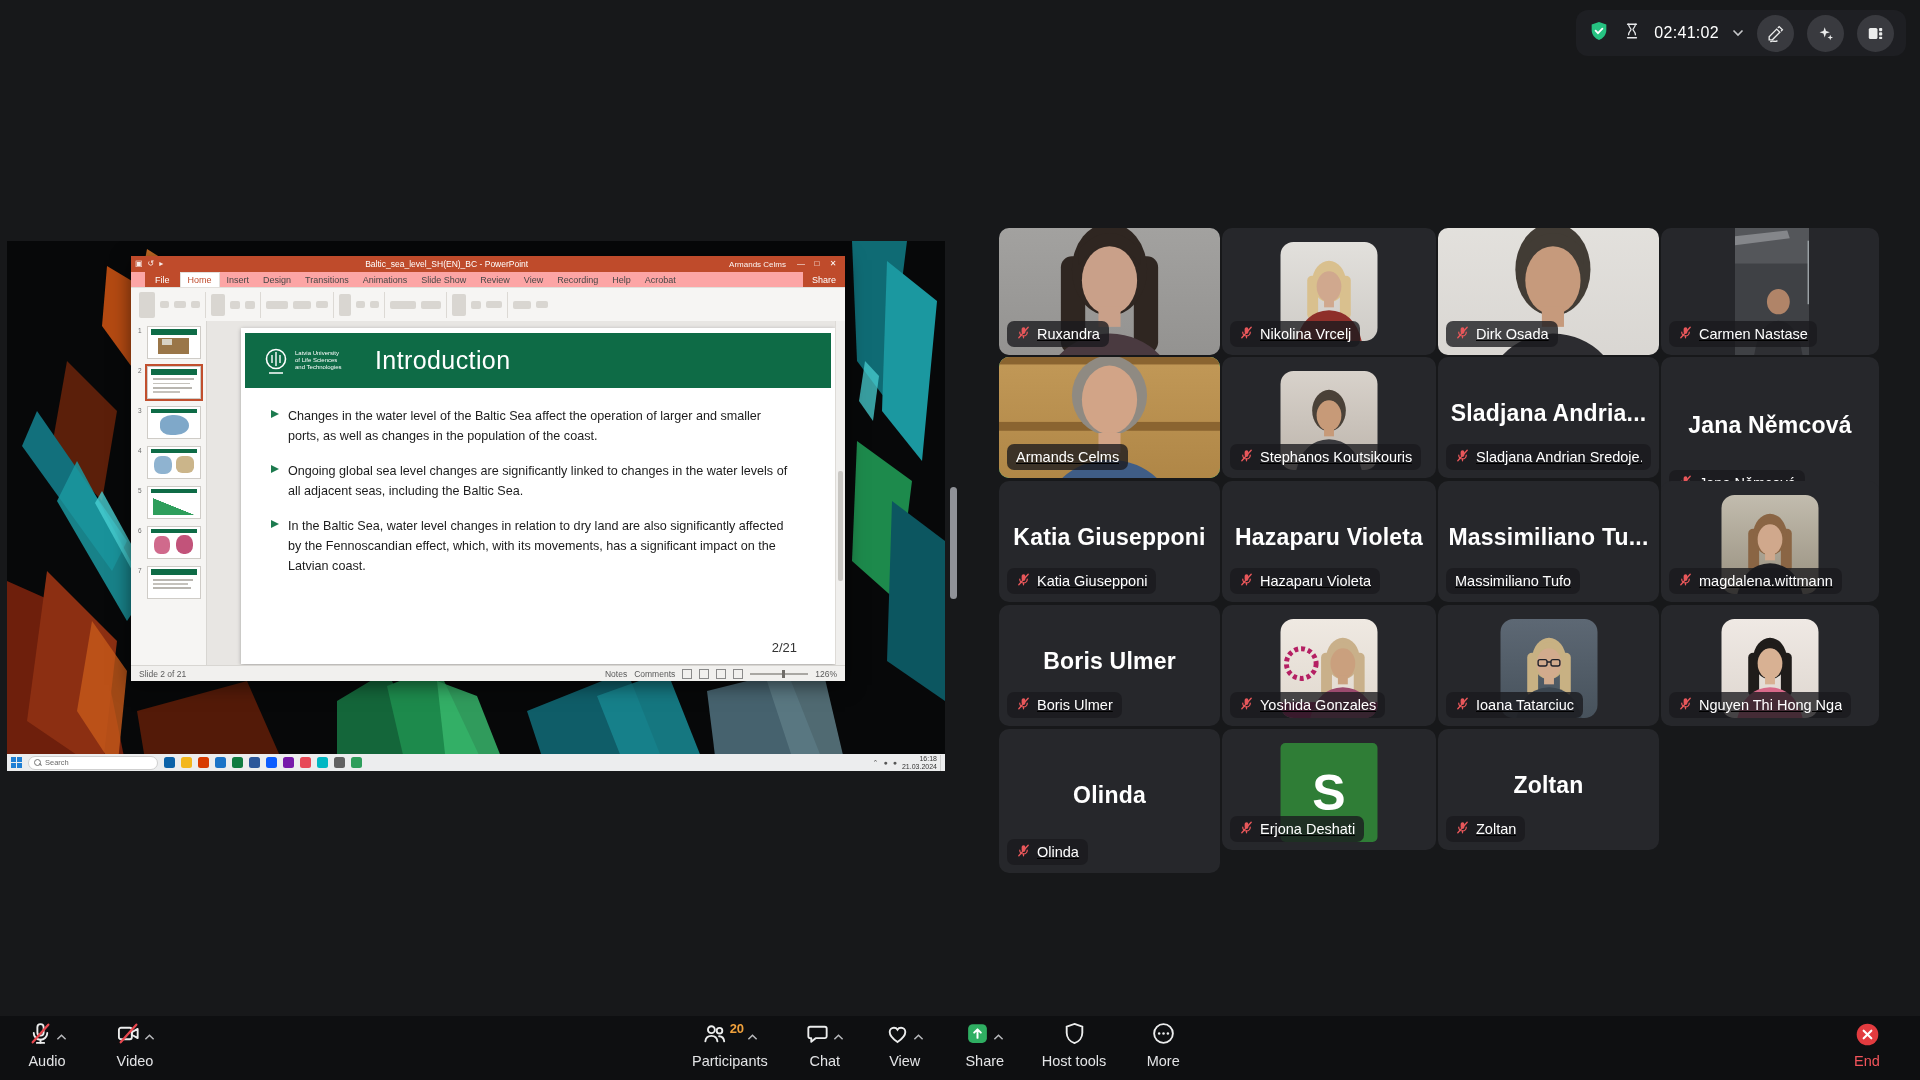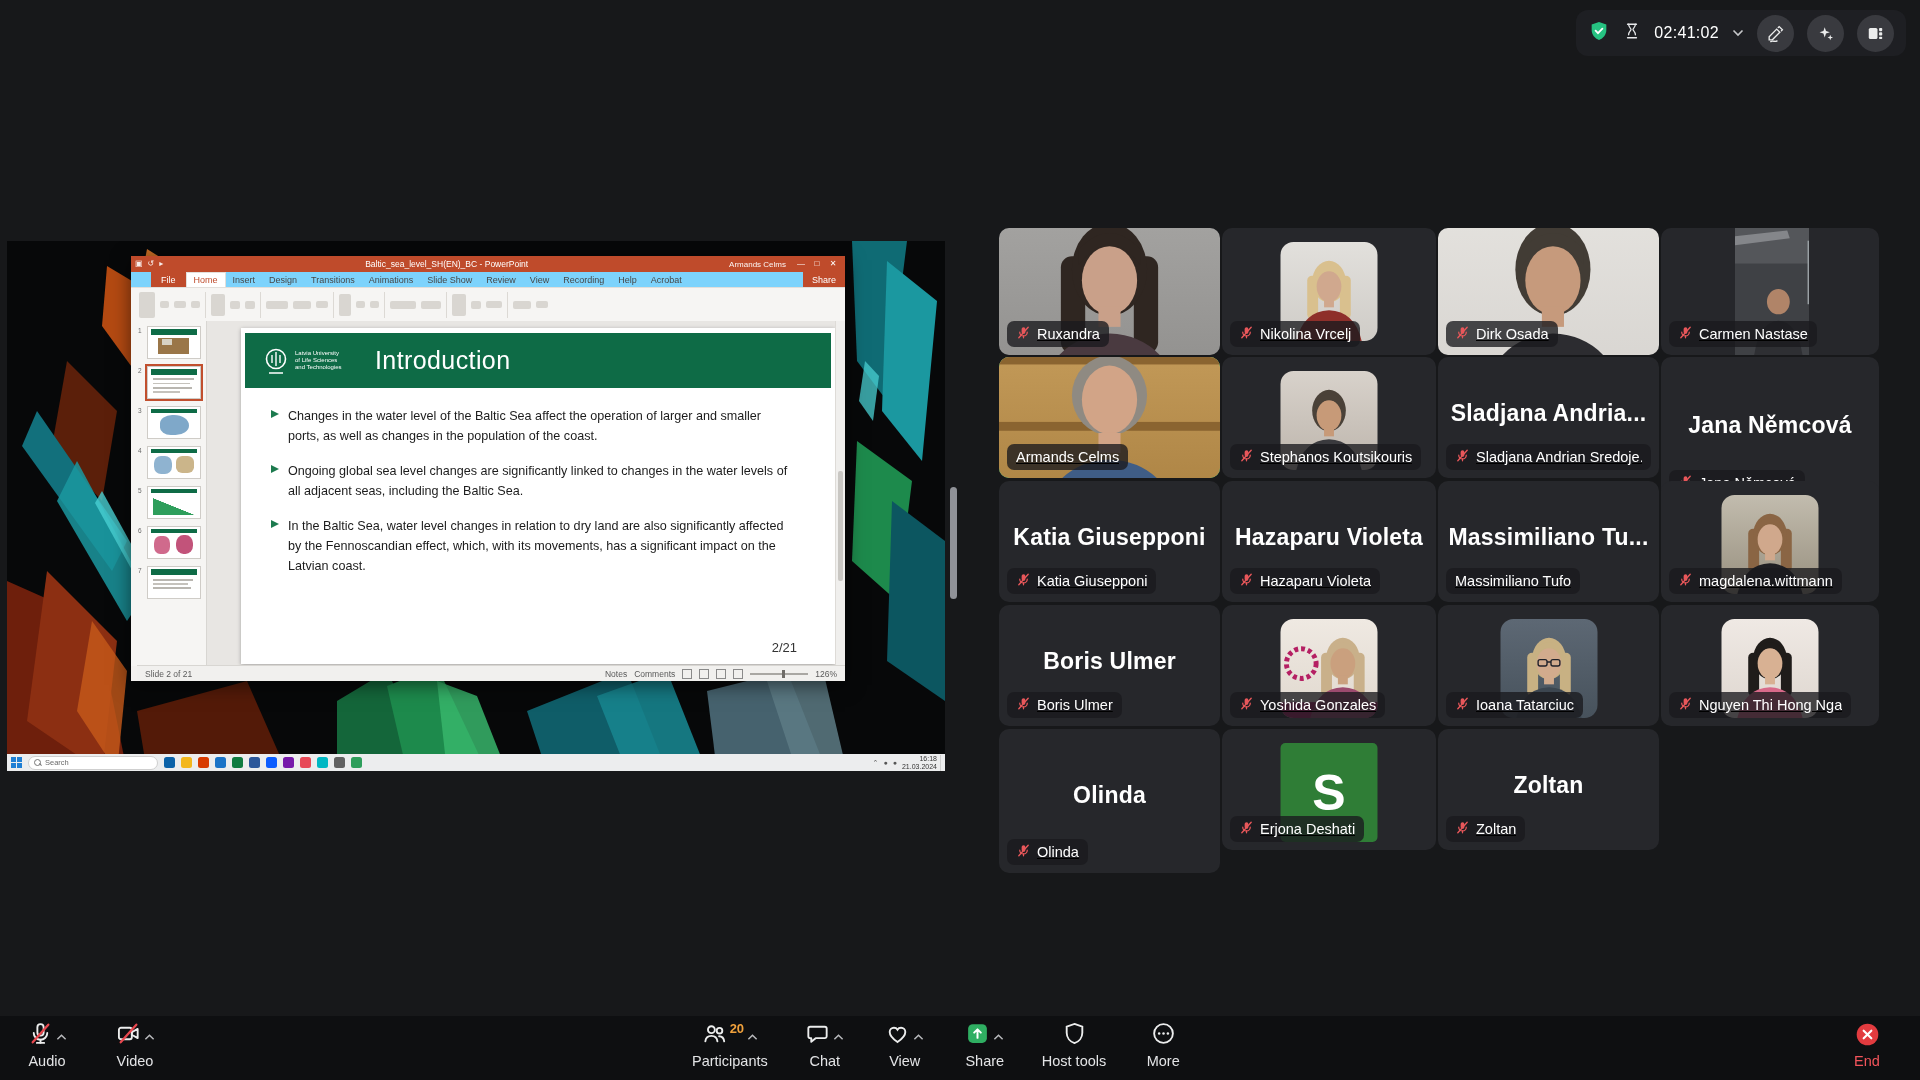--- a/index.html
+++ b/index.html
@@ -20,22 +20,22 @@
   
   #ppt{position:absolute;left:124px;top:15px;width:714px;height:425px;background:#f3f1ef;
     box-shadow:0 4px 18px rgba(0,0,0,.55);font-family:"Liberation Sans",sans-serif;}
   #ppt-titlebar{height:16px;background:#bf4b2b;display:flex;align-items:center;color:#fff;font-size:9px;padding:0 4px;}
   .qat{display:flex;gap:5px;align-items:center;margin-right:8px;}
   .qat span{font-size:8px;line-height:8px;opacity:.9;}
   #ppt-title{flex:0 1 auto;margin:0 auto;white-space:nowrap;overflow:hidden;font-size:8.5px;}
   #ppt-account{font-size:8px;margin:0 7px;opacity:.95;white-space:nowrap;}
   .winbtns{display:flex;}
   .winbtns span{width:16px;text-align:center;font-size:8px;line-height:16px;cursor:pointer;}
-  #ribbon-tabs{height:15px;background:#7dd3fc;display:flex;align-items:stretch;font-size:9px;color:#474747;
-    border-bottom:1px solid #e2dfdb;padding-left:20px;}
+  #ribbon-tabs{height:15px;background:#fca5a5;display:flex;align-items:stretch;font-size:9px;color:#474747;
+    border-bottom:1px solid #e2dfdb;padding-left:14px;}
   .rtab{padding:0 7px;display:flex;align-items:center;white-space:nowrap;cursor:default;}
   .rtab.file{background:#bf4b2b;color:#fff;padding:0 10px;}
   .rtab.active{background:#fff;color:#bf4b2b;border:1px solid #e2dfdb;border-bottom:none;}
   #ppt-share-btn{margin-left:auto;background:#bf4b2b;color:#fff;display:flex;align-items:center;padding:0 9px;font-size:9px;gap:4px;}
   #ribbon-body{height:33px;background:#f6f5f3;border-bottom:1px solid #d8d6d2;display:flex;align-items:center;
     gap:5px;padding:0 8px;overflow:hidden;}
   .rb-block{background:#d9d6d1;border-radius:2px;flex:0 0 auto;}
   .rb-sep{width:1px;height:26px;background:#dcd9d4;flex:0 0 auto;}
   #ppt-content{position:absolute;top:65px;bottom:15px;left:0;right:0;background:#e8e6e3;display:flex;}
   
@@ -54,21 +54,21 @@
   #bullets{position:absolute;left:30px;top:78px;width:520px;}
   .bullet{display:flex;margin-bottom:14px;}
   .bullet .marker{flex:0 0 auto;width:0;height:0;border-left:8px solid #1c7a4e;border-top:4.5px solid transparent;
     border-bottom:4.5px solid transparent;margin:4px 9px 0 0;}
   .bullet .btext{font-size:12.6px;line-height:1.62;color:#1c1c1c;}
   #pageno{position:absolute;right:38px;bottom:9px;font-size:13px;color:#333;}
   #ppt-vscroll{position:absolute;right:0;top:0;bottom:0;width:9px;background:#f0efed;border-left:1px solid #dedbd7;}
   #ppt-vscroll .sthumb{position:absolute;left:1.5px;width:5px;height:110px;top:150px;background:#c9c7c3;border-radius:2px;}
   
   #ppt-status{position:absolute;left:0;right:0;bottom:0;height:15px;background:#f1f0ee;border-top:1px solid #d8d6d2;
-    display:flex;align-items:center;font-size:8.5px;color:#5a5a5a;padding:0 8px;gap:8px;margin-left:6px;}
+    display:flex;align-items:center;font-size:8.5px;color:#5a5a5a;padding:0 8px;gap:8px;}
   #ppt-status .right{margin-left:auto;display:flex;align-items:center;gap:7px;}
   .vbox{width:8px;height:8px;border:1px solid #8a8a8a;display:inline-block;}
   #zoom-slider{width:58px;height:2px;background:#a9a7a3;position:relative;}
   #zoom-slider i{position:absolute;left:55%;top:-3px;width:3px;height:8px;background:#6e6c68;}
 
   
   #win-taskbar{position:absolute;left:0;right:0;bottom:0;height:17px;background:#ecedee;display:flex;align-items:center;
     padding:0 4px;gap:6px;z-index:5;}
   #start-btn{width:11px;height:11px;display:grid;grid-template-columns:5px 5px;grid-gap:1px;}
   #start-btn b{background:#1f7fd4;display:block;height:5px;}

